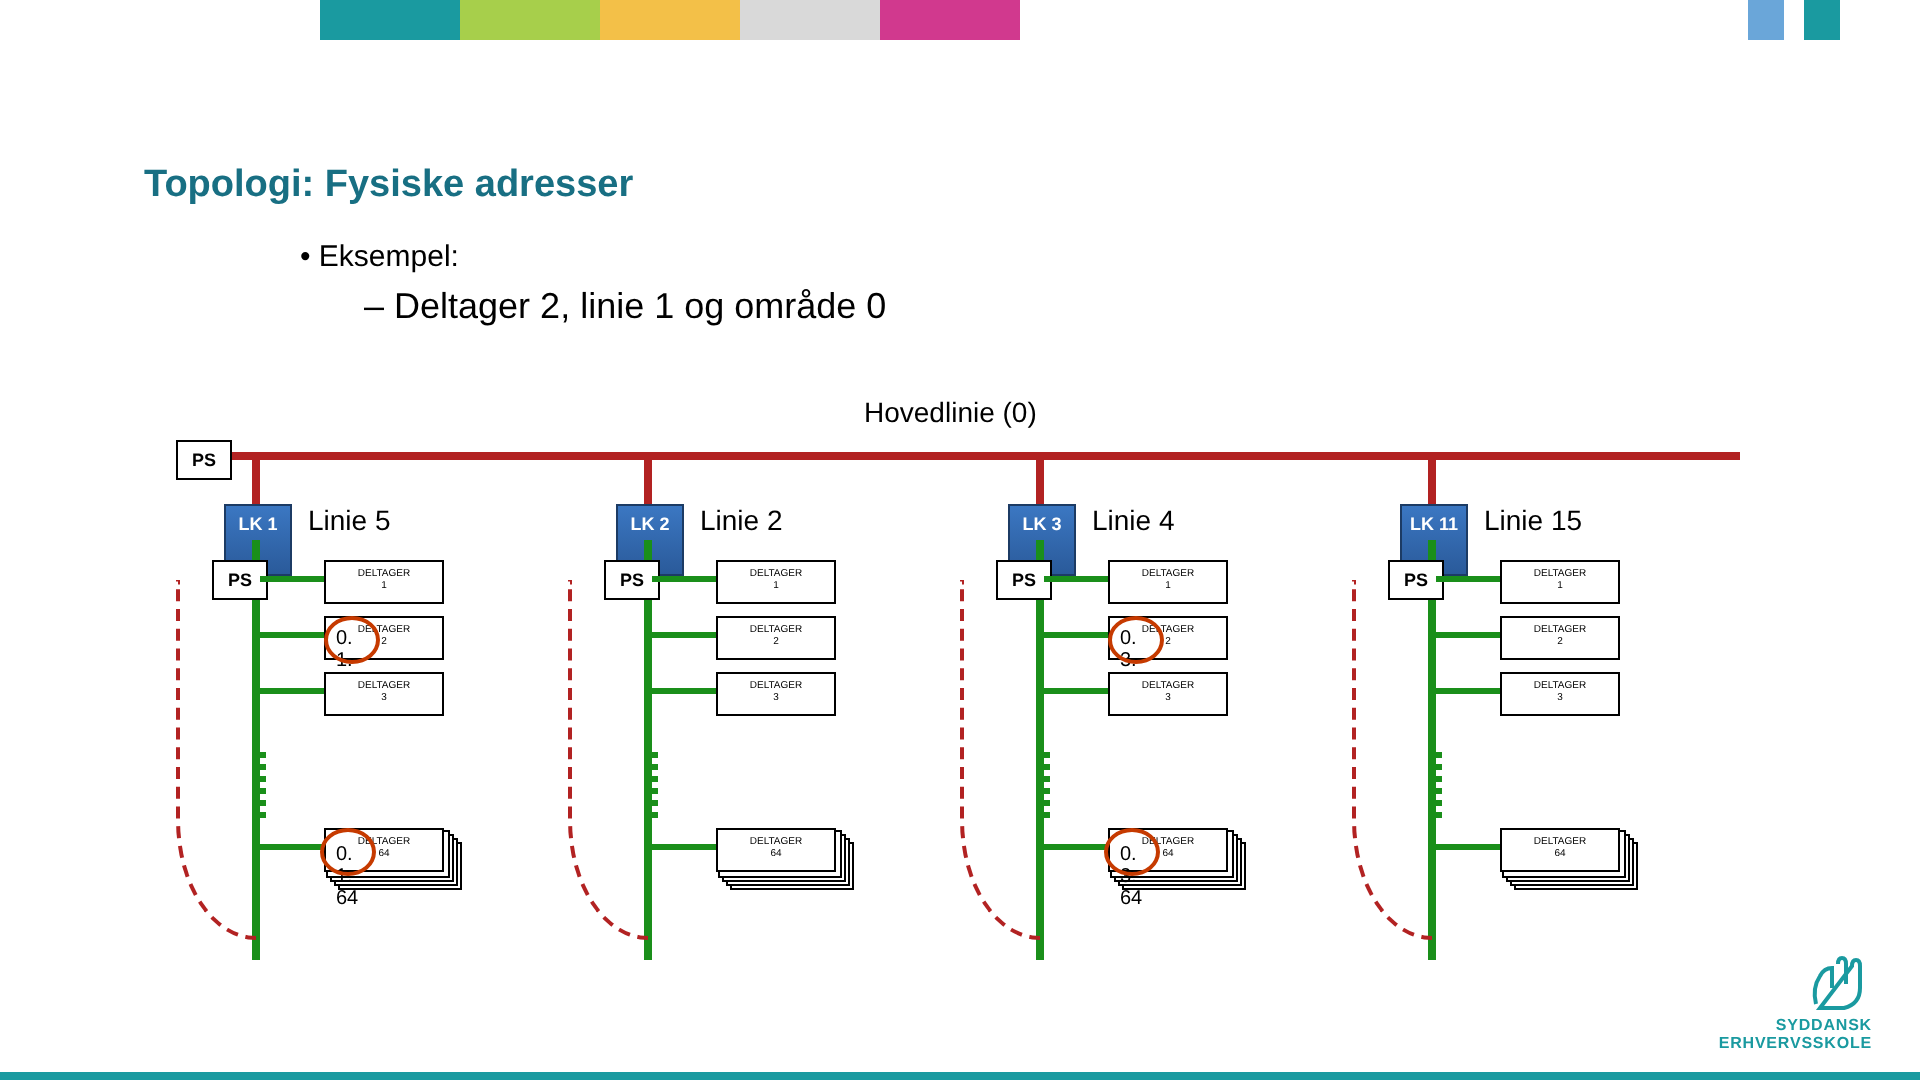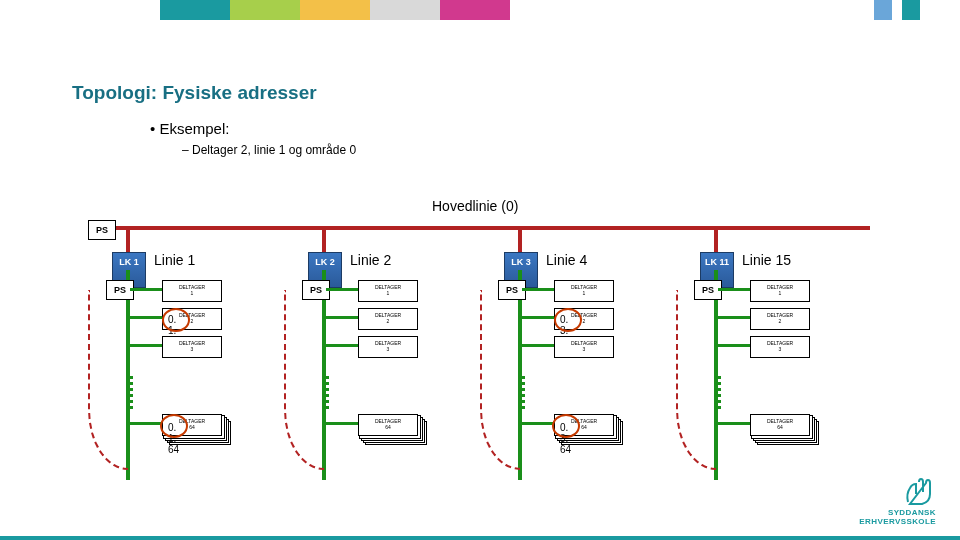--- a/index.html
+++ b/index.html
@@ -5,21 +5,21 @@
   *{box-sizing:border-box;margin:0;padding:0}
   html,body{width:960px;height:540px;font-family:Verdana,Geneva,sans-serif;background:#fff;overflow:hidden}
   
   .brand-bar{position:absolute;top:0;left:0;right:0;height:20px;display:flex}
   .brand-bar div{height:100%}
   
   .title{position:absolute;top:82px;left:72px;font-size:19px;font-weight:bold;color:#186f83}
   .bullets{position:absolute;top:118px;left:150px;font-size:15px;color:#000}
   .bullets .lvl1{margin:2px 0}
   .bullets .lvl1::before{content:"•  ";color:#000}
-  .bullets .lvl2{margin:6px 0 6px 32px;font-size:12px}
+  .bullets .lvl2{margin:6px 0 6px 32px;font-size:18px}
   .bullets .lvl2::before{content:"–  "}
   .mainlabel{position:absolute;top:198px;left:432px;font-size:14px}
   
   .diagram{position:absolute;top:216px;left:88px;width:790px;height:290px}
   .hoved-line{position:absolute;top:10px;left:18px;right:8px;height:4px;background:#b22222}
   .hoved-dash{position:absolute;top:10px;left:600px;right:8px;height:4px;
     background:repeating-linear-gradient(90deg,#b22222 0 4px,transparent 4px 8px)}
   .ps-main{position:absolute;top:4px;left:0;width:28px;height:20px;background:#fff;border:1px solid #000;
     font-size:9px;font-weight:bold;text-align:center;line-height:18px}
   .lines{position:absolute;top:14px;left:18px;right:8px;display:flex;justify-content:space-between}
@@ -76,21 +76,21 @@
 <div class="mainlabel">Hovedlinie (0)</div>
 
 <div class="diagram">
   <div class="hoved-line"></div>
   <div class="hoved-dash"></div>
   <div class="ps-main">PS</div>
   <div class="lines" id="lines-container">
       <div class="linecol">
         <div class="drop"></div>
         <div class="lk">LK 1</div>
-        <div class="linelabel">Linie 1</div>
+        <div class="linelabel">Linie 5</div>
         <div class="sub-line"></div>
         <div class="ps-sub">PS</div>
         <div class="dashed-arc" style="top:60px;left:-18px;height:180px"></div>
         <div class="branches">
           <div class="branch">
             <div class="hline"></div>
             <div class="dev">DELTAGER<br>1</div>
           </div>
           <div class="branch">
             <div class="hline"></div>

